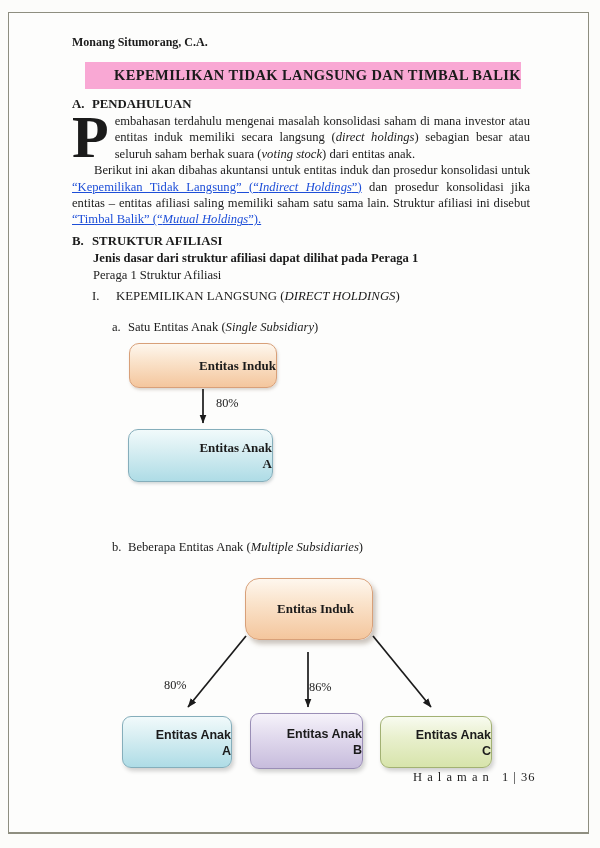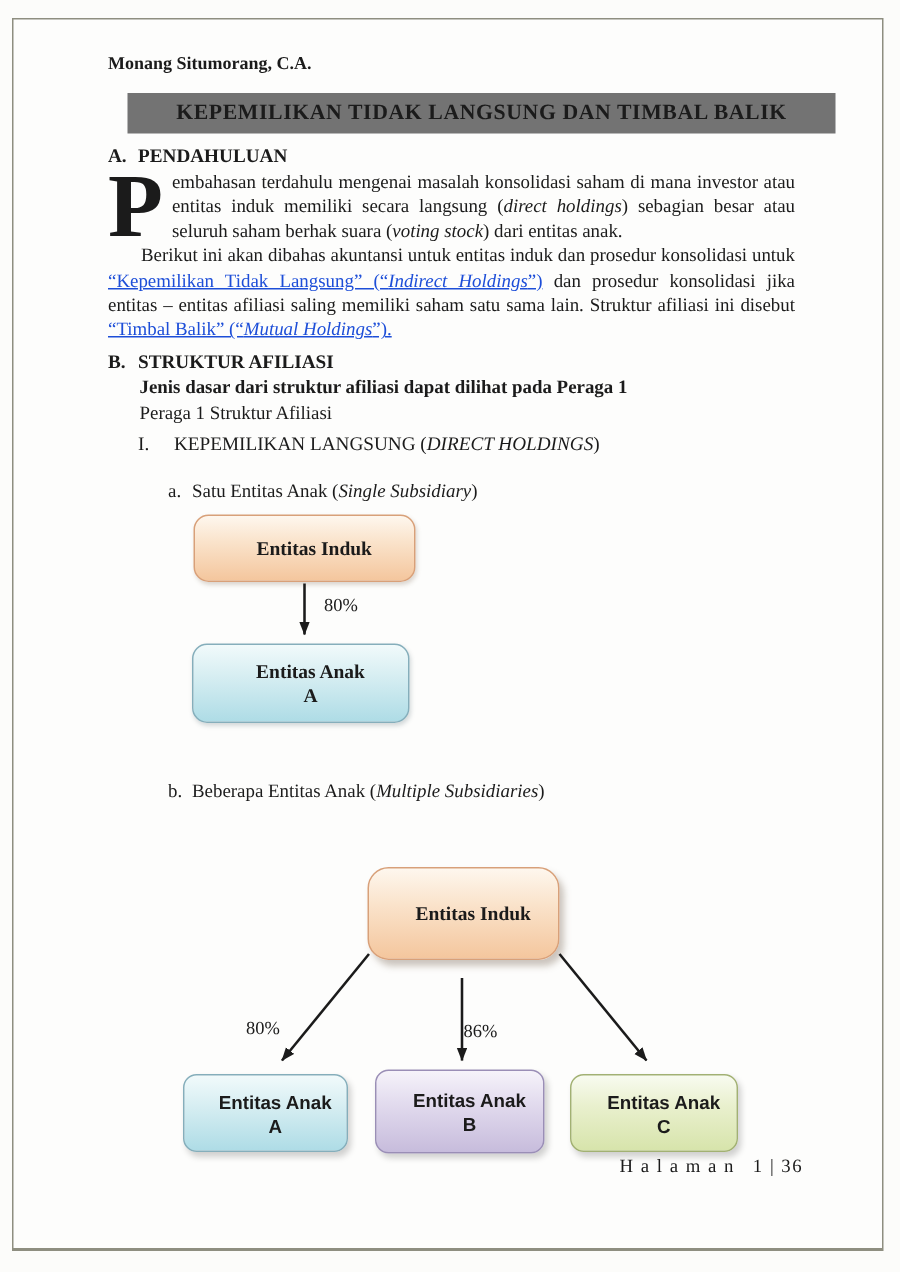--- a/index.html
+++ b/index.html
@@ -8,22 +8,22 @@
     background:#fcfcfa; color:#1b1b1b;
     font-family:"Liberation Serif", serif;
     overflow:hidden;
   }
   .frame {
     position:absolute; left:8px; top:12px; width:579px; height:819px;
     border:1px solid #8e8e80; border-bottom-width:2px; background:#fdfdfc;
   }
   .author { position:absolute; left:72px; top:35px; font-size:12px;font-weight:bold; }
   .title-bar {
-    position:absolute; left:85px; top:62px; width:472px; height:27px;
-    background:#737373; text-align:center; line-height:27px;
+    position:absolute; left:85px; top:62px; width:436px; height:27px;
+    background:#f9a8d4; text-align:right; line-height:27px;
     font-weight:bold; font-size:14.5px; letter-spacing:0.4px;
   }
   .hA { position:absolute; left:72px; top:97px; font-weight:bold; font-size:12.8px; }
   .hB { position:absolute; left:72px; top:234px; font-weight:bold; font-size:12.8px; }
   .hnum { display:inline-block; width:20px; }
   .paras {
     position:absolute; left:72px; top:113px; width:458px;
     font-size:12.6px; line-height:16.4px; text-align:justify;
   }
   .paras p { margin:0; }
@@ -33,23 +33,23 @@
   }
   .p2 { text-indent:22px; }
   .blue { color:#1d4ed8;text-decoration:underline; }
   .bline1 { position:absolute; left:93px; top:251px; font-size:12.6px;font-weight:bold; }
   .bline2 { position:absolute; left:93px; top:268px; font-size:12.6px; }
   .hI { position:absolute; left:92px; top:289px; font-size:12.8px; }
   .hI .rnum { display:inline-block; width:24px; }
   .item { position:absolute; font-size:12.6px; }
   .item .lnum { display:inline-block; width:16px; }
   .item-a { left:112px; top:320px; }
-  .item-b { left:112px; top:520px; }
+  .item-b { left:112px; top:540px; }
 
-  .box { position:absolute; text-align:center; box-sizing:border-box;padding-left:13px; }
+  .box { position:absolute; text-align:right; box-sizing:border-box;padding-left:13px; }
   .peach   { background:linear-gradient(180deg,#FEF7EE 0%,#FAE3CB 40%,#F4C69D 100%); border:1px solid #D8A079; }
   .cblue   { background:linear-gradient(180deg,#F1FAFB 0%,#D7EEF2 40%,#AEDCE6 100%); border:1px solid #85AEBB; }
   .cpurple { background:linear-gradient(180deg,#F6F3FA 0%,#E2DBEE 40%,#C7BCDC 100%); border:1px solid #9A8EB6; }
   .cgreen  { background:linear-gradient(180deg,#F8FBF0 0%,#E9F0CE 40%,#D7E4AB 100%); border:1px solid #A2B173; }
 
   .d1-parent {
     left:129px; top:343px; width:148px; height:45px; border-radius:10px;
     font-weight:bold; font-size:13px; line-height:43px;
     box-shadow:1px 2px 3px rgba(120,100,80,.25);
   }

